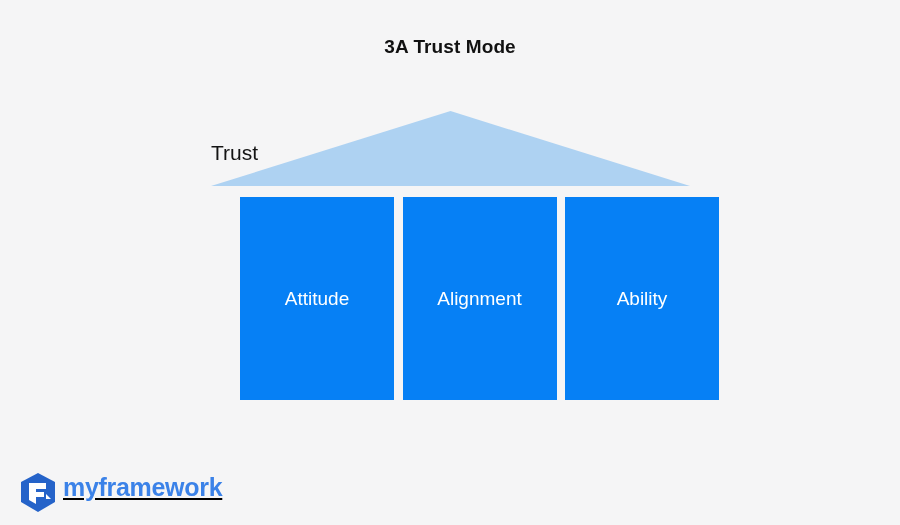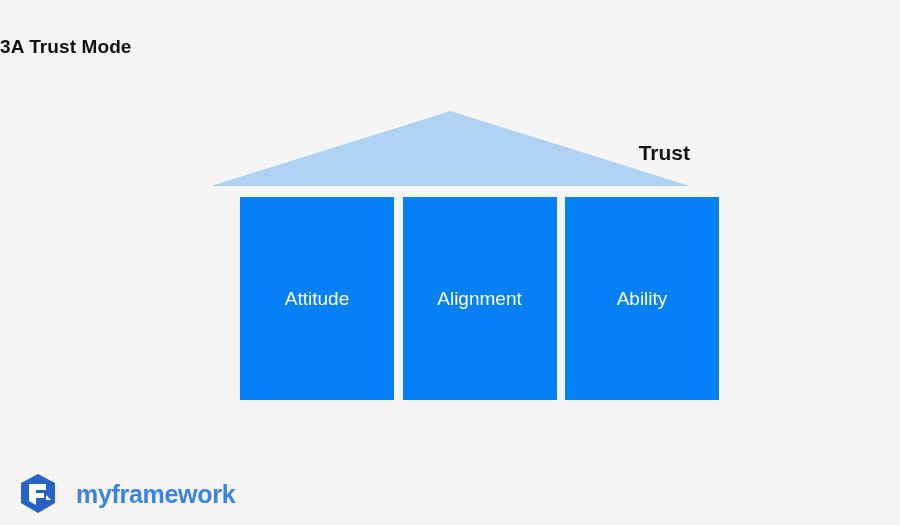--- a/index.html
+++ b/index.html
@@ -19,20 +19,21 @@
     height: 525px;
     background: #f5f5f6;
   }
 
   
   .diagram-title {
     position: absolute;
     top: 34px;
     left: 0;
     width: 900px;
+    text-align: center;
     font-size: 19px;
     font-weight: bold;
     color: #111111;
     letter-spacing: 0.1px;
     line-height: 26px;
   }
 
   
   .roof-wrap {
     position: absolute;
@@ -44,23 +45,23 @@
   .roof-wrap svg {
     display: block;
     width: 479px;
     height: 76px;
   }
   .roof-label {
     position: absolute;
     left: 0;
     top: 28px;
     width: 479px;
-    text-align: right;
+    text-align: left;
     font-size: 21px;
-    font-weight: bold;
+    font-weight: normal;
     color: #141414;
     line-height: 28px;
   }
 
   
   .pillars {
     position: absolute;
     left: 211px;
     top: 197px;
     width: 479px;
@@ -87,22 +88,23 @@
     padding: 0 4px;
   }
 
   
   .logo {
     position: absolute;
     left: 19px;
     top: 472px;
     height: 44px;
     display: flex;
-    align-items: center;
-    gap: 19px;
+    align-items: flex-start;
+    gap: 6px;
+    text-decoration: underline;
   }
   .logo-mark {
     width: 38px;
     height: 42px;
     display: block;
   }
   .logo-text {
     font-size: 25px;
     color: #3b82e8;
     font-weight: bold;

